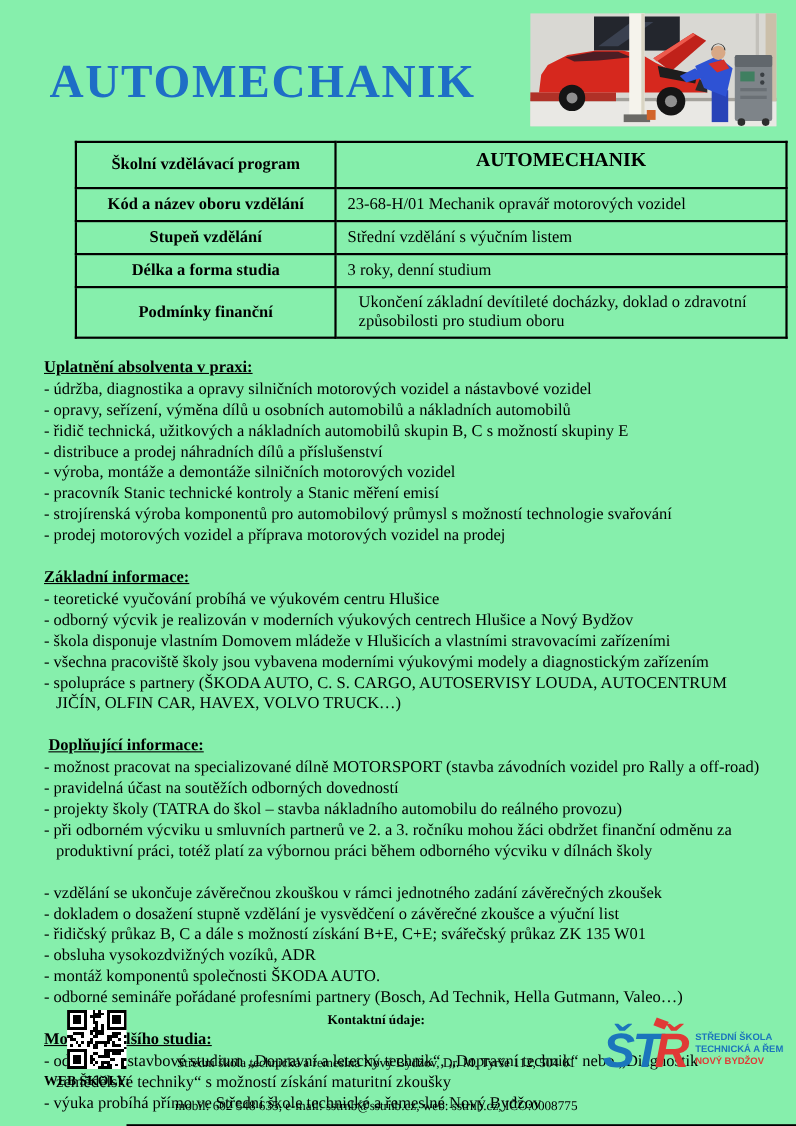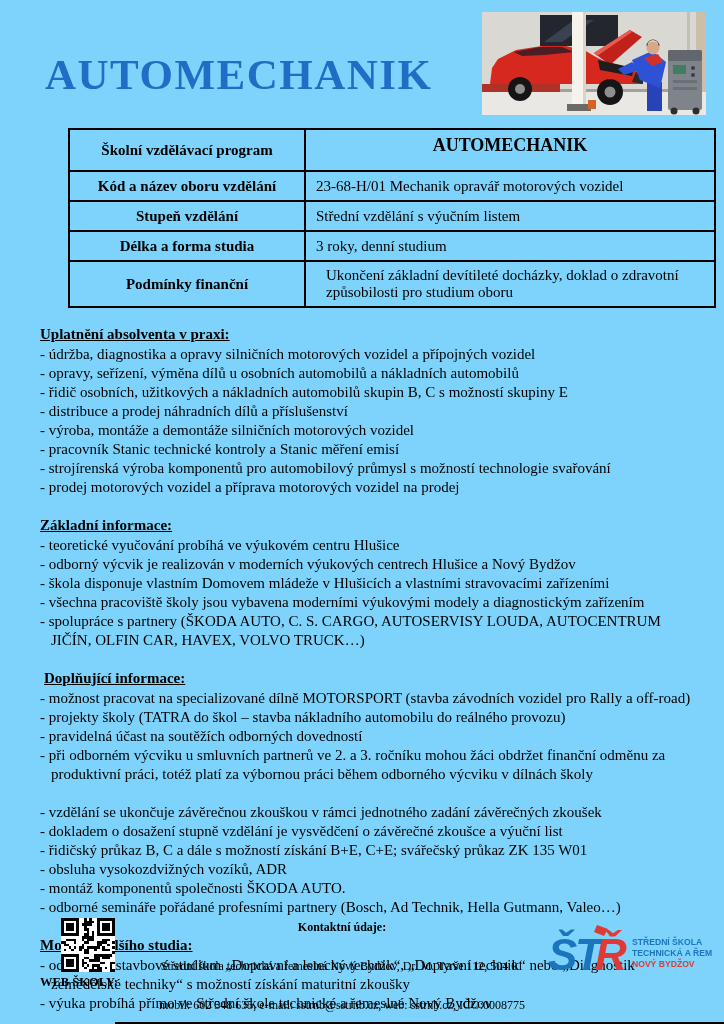--- a/index.html
+++ b/index.html
@@ -1,18 +1,18 @@
 <!DOCTYPE html>
 <html><head>
 <meta charset="utf-8">
 <style>
   * { box-sizing: border-box; }
   html,body { margin:0; padding:0; background:#fff; }
   .page {
-    position:relative; width:724px; height:1024px; background:#7dd3fc;
+    position:relative; width:724px; height:1024px; background:#86efac;
     font-family:"Liberation Serif", serif; color:#000; overflow:hidden;
   }
   
   .header { display:flex; justify-content:space-between; align-items:flex-start; padding:12px 18px 0 45px; height:122px; }
   .page-title {
     margin-top:38px; font-size:43px; font-weight:bold; letter-spacing:1.5px;
     color:#1e6ec6; font-family:"Liberation Serif", serif; white-space:nowrap;
   }
   .photo { width:224px; height:103px; flex:0 0 auto; }
   
@@ -123,44 +123,44 @@
         <td class="cell-label">Podmínky finanční</td>
         <td class="cell-value">Ukončení základní devítileté docházky, doklad o zdravotní způsobilosti pro studium oboru</td>
       </tr>
     </tbody>
   </table>
 
   <div class="sections">
 
     <div class="section">
       <div class="section-heading">Uplatnění absolventa v praxi:</div>
-      <div class="item">- údržba, diagnostika a opravy silničních motorových vozidel a přípojných vozidel</div>
+      <div class="item">- údržba, diagnostika a opravy silničních motorových vozidel a nástavbové vozidel</div>
       <div class="item">- opravy, seřízení, výměna dílů u osobních automobilů a nákladních automobilů</div>
-      <div class="item">- řidič osobních, užitkových a nákladních automobilů skupin B, C s možností skupiny E</div>
+      <div class="item">- řidič technická, užitkových a nákladních automobilů skupin B, C s možností skupiny E</div>
       <div class="item">- distribuce a prodej náhradních dílů a příslušenství</div>
       <div class="item">- výroba, montáže a demontáže silničních motorových vozidel</div>
       <div class="item">- pracovník Stanic technické kontroly a Stanic měření emisí</div>
       <div class="item">- strojírenská výroba komponentů pro automobilový průmysl s možností technologie svařování</div>
       <div class="item">- prodej motorových vozidel a příprava motorových vozidel na prodej</div>
     </div>
 
     <div class="section">
       <div class="section-heading">Základní informace:</div>
       <div class="item">- teoretické vyučování probíhá ve výukovém centru Hlušice</div>
       <div class="item">- odborný výcvik je realizován v moderních výukových centrech Hlušice a Nový Bydžov</div>
       <div class="item">- škola disponuje vlastním Domovem mládeže v Hlušicích a vlastními stravovacími zařízeními</div>
       <div class="item">- všechna pracoviště školy jsou vybavena moderními výukovými modely a diagnostickým zařízením</div>
       <div class="item">- spolupráce s partnery (ŠKODA AUTO, C. S. CARGO, AUTOSERVISY LOUDA, AUTOCENTRUM JIČÍN, OLFIN CAR, HAVEX, VOLVO TRUCK…)</div>
     </div>
 
     <div class="section">
       <div class="section-heading indented">Doplňující informace:</div>
       <div class="item">- možnost pracovat na specializované dílně MOTORSPORT (stavba závodních vozidel pro Rally a off-road)</div>
+      <div class="item">- pravidelná účast na soutěžích odborných dovedností</div>
       <div class="item">- projekty školy (TATRA do škol – stavba nákladního automobilu do reálného provozu)</div>
-      <div class="item">- pravidelná účast na soutěžích odborných dovedností</div>
       <div class="item">- při odborném výcviku u smluvních partnerů ve 2. a 3. ročníku mohou žáci obdržet finanční odměnu za produktivní práci, totéž platí za výbornou práci během odborného výcviku v dílnách školy</div>
     </div>
 
     <div class="section">
       <div class="item">- vzdělání se ukončuje závěrečnou zkouškou v rámci jednotného zadání závěrečných zkoušek</div>
       <div class="item">- dokladem o dosažení stupně vzdělání je vysvědčení o závěrečné zkoušce a výuční list</div>
       <div class="item">- řidičský průkaz B, C a dále s možností získání B+E, C+E; svářečský průkaz ZK 135 W01</div>
       <div class="item">- obsluha vysokozdvižných vozíků, ADR</div>
       <div class="item">- montáž komponentů společnosti ŠKODA AUTO.</div>
       <div class="item">- odborné semináře pořádané profesními partnery (Bosch, Ad Technik, Hella Gutmann, Valeo…)</div>

